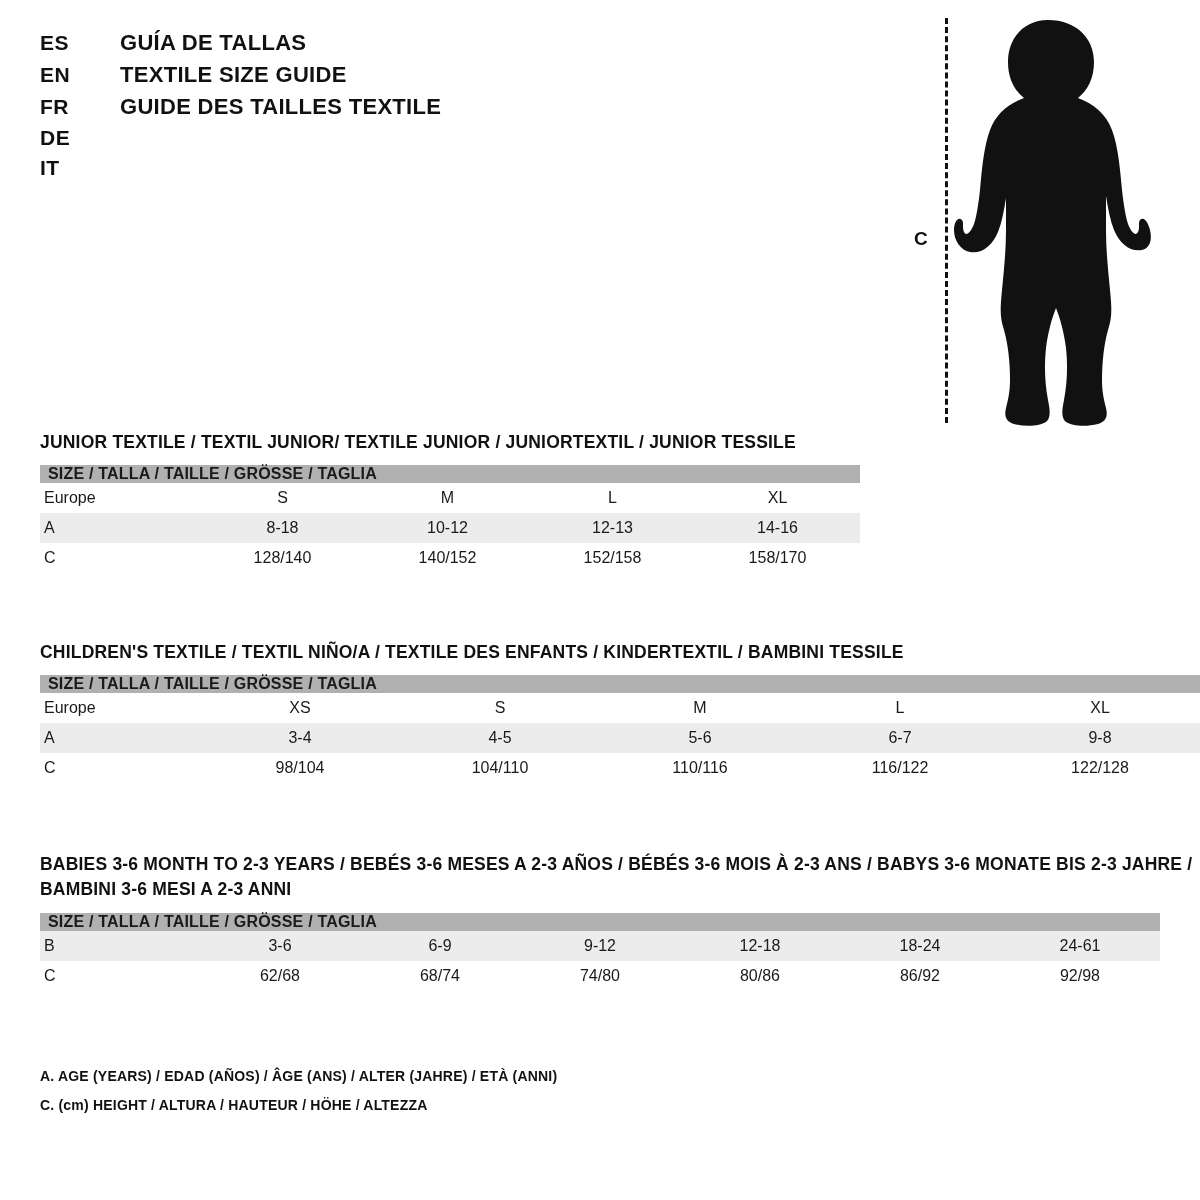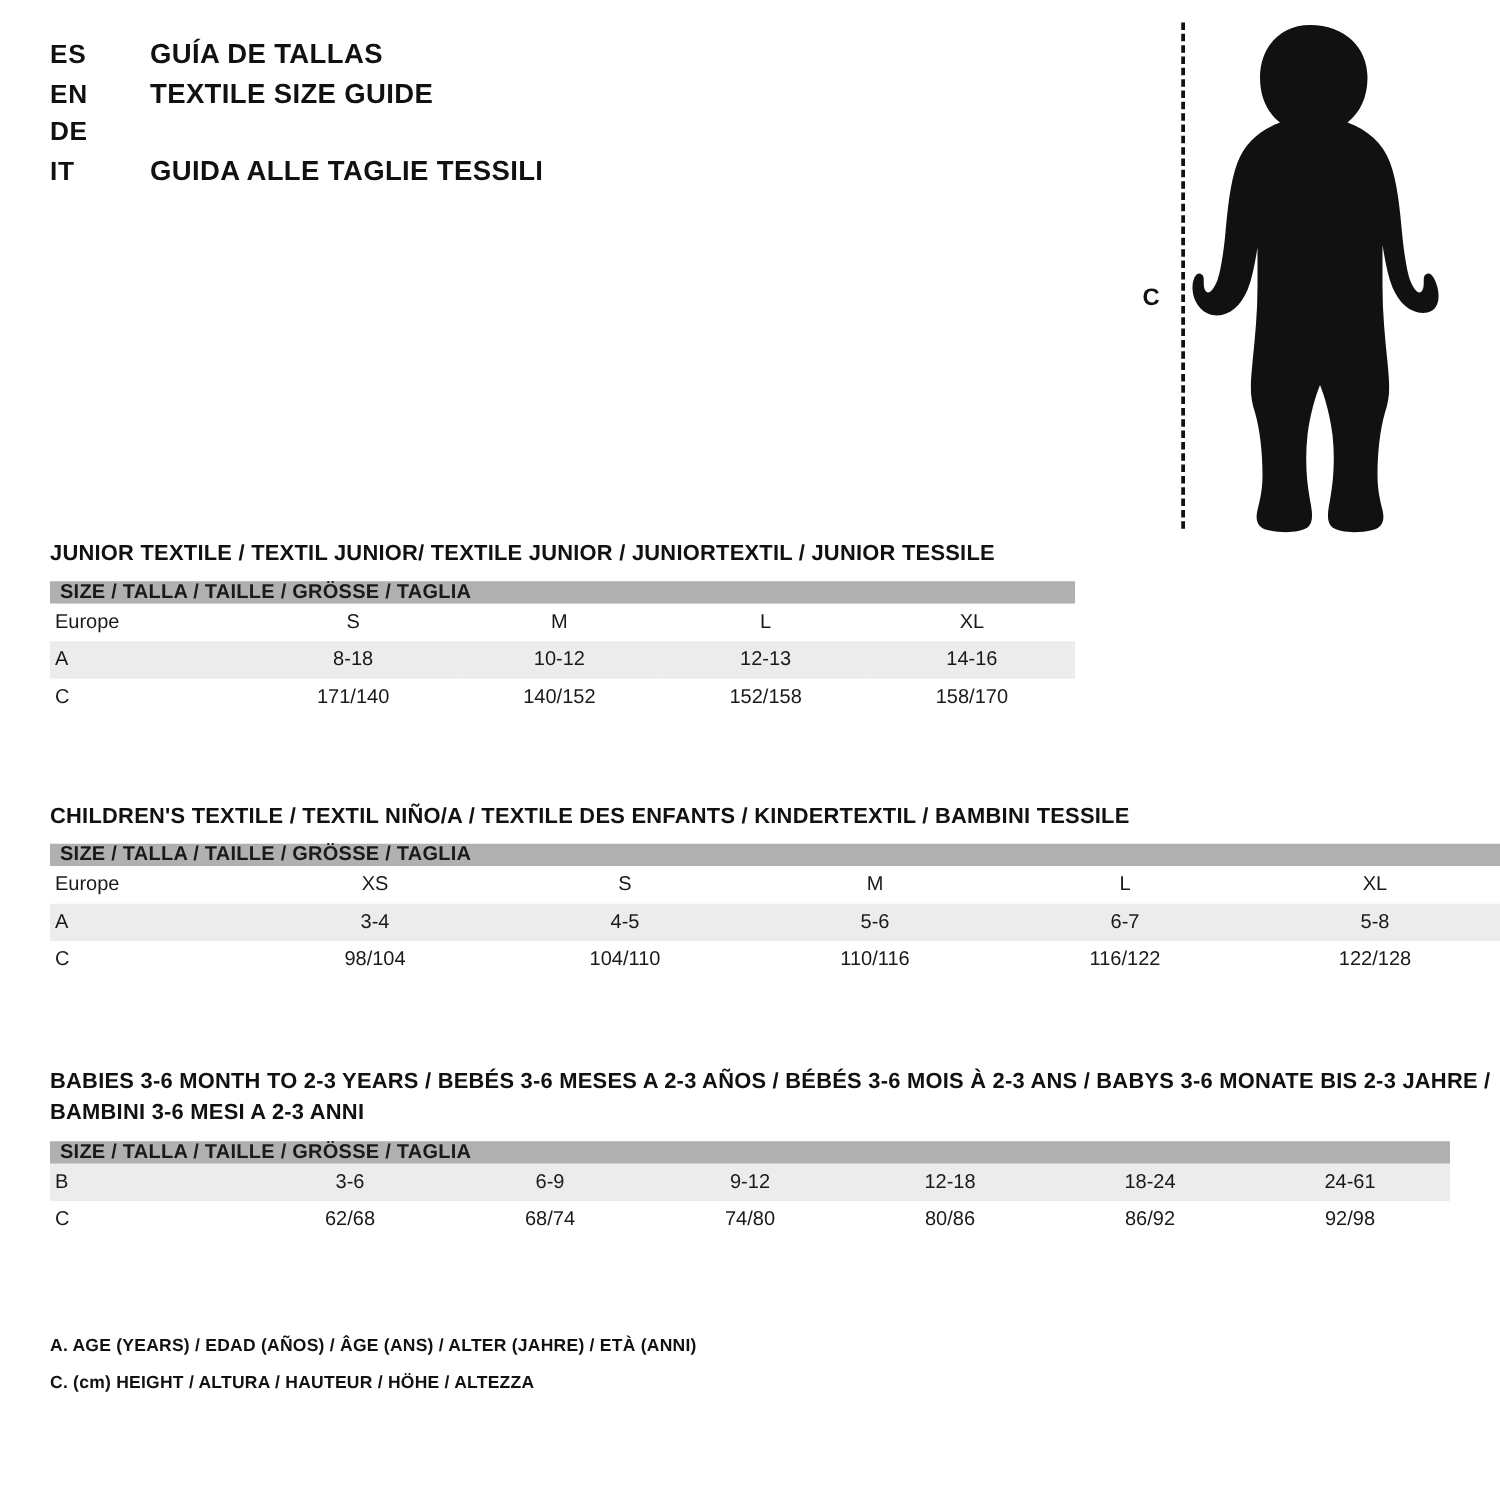--- a/index.html
+++ b/index.html
@@ -149,25 +149,28 @@
 <div class="header">
   <div class="lang-row">
     <div class="lang-code">ES</div>
     <div class="lang-title">GUÍA DE TALLAS</div>
   </div>
   <div class="lang-row">
     <div class="lang-code">EN</div>
     <div class="lang-title">TEXTILE SIZE GUIDE</div>
   </div>
   <div class="lang-row">
+    <div class="lang-code">FR</div>
+    <div class="lang-title">GUIDE DES TAILLES TEXTILE</div>
+  </div>
+  <div class="lang-row">
     <div class="lang-code">DE</div>
   </div>
   <div class="lang-row">
     <div class="lang-code">IT</div>
-    <div class="lang-title">GUIDA ALLE TAGLIE TESSILI</div>
   </div>
 </div>
 
 <div class="figure-area">
   <div class="figure-label">C</div>
   <div class="dash-line"></div>
   <svg class="silhouette" width="200" height="412" viewBox="0 0 200 412">
     <path fill="#111111" d="
       M96 2
       C 72 2, 56 20, 56 44
@@ -239,21 +242,21 @@
       </tr>
       <tr class="alt-row">
         <td class="rowlabel">A</td>
         <td>8-18</td>
         <td>10-12</td>
         <td>12-13</td>
         <td>14-16</td>
       </tr>
       <tr class="white-row">
         <td class="rowlabel">C</td>
-        <td>171/140</td>
+        <td>128/140</td>
         <td>140/152</td>
         <td>152/158</td>
         <td>158/170</td>
       </tr>
     </tbody>
   </table>
 </div>
 
 <div class="section" style="top:640px;">
   <div class="section-title">CHILDREN'S TEXTILE / TEXTIL NIÑO/A / TEXTILE DES ENFANTS / KINDERTEXTIL / BAMBINI TESSILE</div>
@@ -277,21 +280,21 @@
         <td>M</td>
         <td>L</td>
         <td>XL</td>
       </tr>
       <tr class="alt-row">
         <td class="rowlabel">A</td>
         <td>3-4</td>
         <td>4-5</td>
         <td>5-6</td>
         <td>6-7</td>
-        <td>5-8</td>
+        <td>9-8</td>
       </tr>
       <tr class="white-row">
         <td class="rowlabel">C</td>
         <td>98/104</td>
         <td>104/110</td>
         <td>110/116</td>
         <td>116/122</td>
         <td>122/128</td>
       </tr>
     </tbody>

